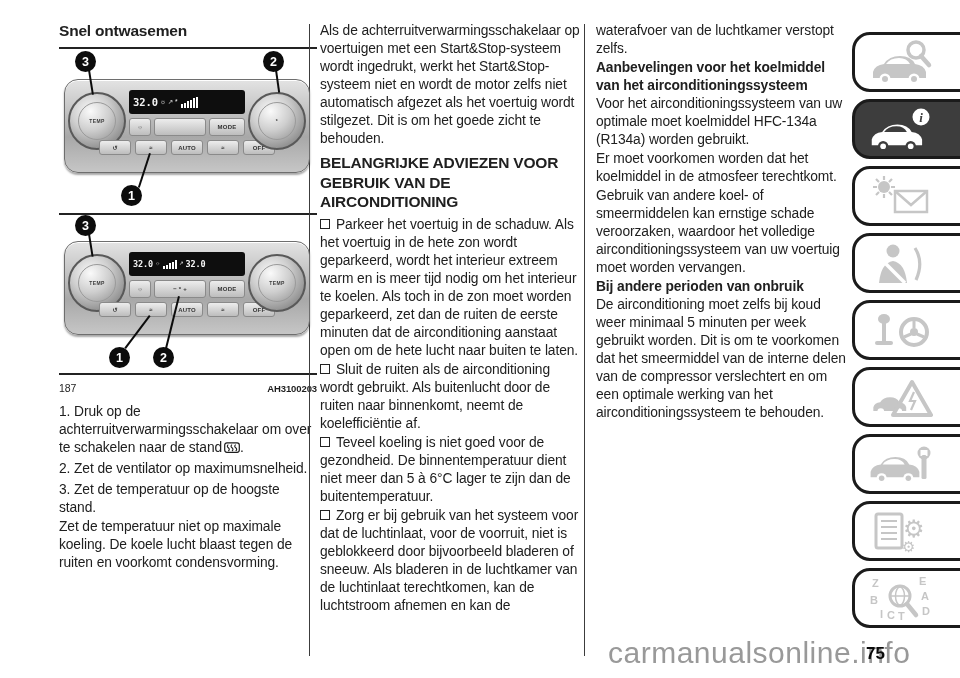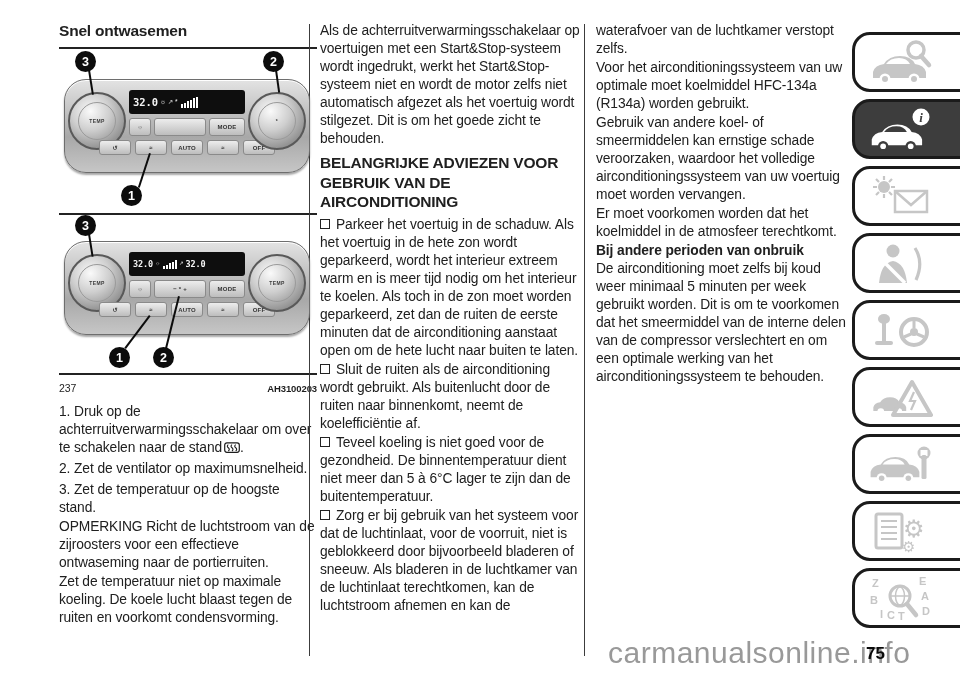--- a/index.html
+++ b/index.html
@@ -18,21 +18,21 @@
   .h-caps{font-size:15.5px;line-height:19.5px;font-weight:bold;letter-spacing:-.2px;margin:5px 0 4px}
   .h-sub{font-weight:bold;margin:0}
   .bullet-box{display:inline-block;width:8px;height:8px;border:1.6px solid #222;margin-right:6px;vertical-align:0px}
   
   .figblock{margin-top:2px}
   .fig{border-top:2px solid #232323;position:relative}
   .fig1{height:164px}.fig2{height:158px}
   .caption{border-top:2px solid #232323;display:flex;justify-content:space-between;
            padding-top:4px;font-size:10.5px;color:#1d1d1d}
   .caption .code{font-weight:bold;font-size:9.5px;padding-top:1px}
-  .panel{position:absolute;left:5px;width:244px;height:92px;border:1.5px solid #6e6e6e;border-radius:22px;
+  .panel{position:absolute;left:5px;width:244px;height:92px;border:1.5px solid #6e6e6e;border-radius:14px;
          background:linear-gradient(180deg,#e3e3e3,#a8a8a8 62%,#c6c6c6);z-index:1;
          box-shadow:inset 0 1px 0 #fff,0 2px 2px rgba(0,0,0,.35)}
   .fig1 .panel{top:30px}.fig2 .panel{top:26px}
   .knob{position:absolute;top:12px;width:54px;height:54px;border-radius:50%;border:2px solid #595959;
         background:radial-gradient(circle at 38% 32%,#fafafa 0%,#cfcfcf 38%,#8f8f8f 78%,#777 100%);
         display:flex;align-items:center;justify-content:center}
   .knob::before{content:"";position:absolute;inset:8px;border-radius:50%;border:1.5px solid #9a9a9a}
   .knob-left{left:3px}.knob-right{right:3px}
   .knob-label{font-size:5px;font-weight:bold;color:#3c3c3c;letter-spacing:.4px;z-index:1}
   .display{position:absolute;left:64px;top:10px;width:116px;height:24px;background:#0e0e0e;border-radius:3px;
@@ -148,49 +148,49 @@
           <div class="pbtn w32">≈</div>
           <div class="pbtn w32">OFF</div>
         </div>
         <div class="knob knob-right">
           <span class="knob-label">TEMP</span>
         </div>
       </div>
     </div>
 
     <div class="caption">
-      <span>237</span>
+      <span>187</span>
       <span class="code">AH3100203</span>
     </div>
   </div>
 
   <p class="para" style="margin-top:5px"><span>1. Druk op de achterruitverwarmingsschakelaar om over te schakelen naar de stand</span><svg class="inline-defrost" width="16" height="12" viewBox="0 0 16 12">
         <rect x="0.7" y="1.8" width="14.6" height="9.5" rx="2.2" fill="none" stroke="#1d1d1d" stroke-width="1.2"></rect>
         <path d="M4.3 10 c1.3 -1 1.3 -2.2 0 -3.2 c-1.3 -1 -1.3 -2.2 0 -3.2 M8 10 c1.3 -1 1.3 -2.2 0 -3.2 c-1.3 -1 -1.3 -2.2 0 -3.2 M11.7 10 c1.3 -1 1.3 -2.2 0 -3.2 c-1.3 -1 -1.3 -2.2 0 -3.2" fill="none" stroke="#1d1d1d" stroke-width="1.1"></path>
       </svg><span>.</span></p>
   <p class="para" style="margin-top:3px">2. Zet de ventilator op maximumsnelheid.</p>
   <p class="para" style="margin-top:3px">3. Zet de temperatuur op de hoogste stand.</p>
-  <p class="para">OPMERKING Richt de luchtstroom van de zijroosters voor een effectieve ontwaseming naar de portierruiten.</p>
   <p class="para">Zet de temperatuur niet op maximale koeling. De koele lucht blaast tegen de ruiten en voorkomt condensvorming.</p>
 </div>
 
 <div class="col col2">
   <p class="para">Als de achterruitverwarmingsschakelaar op voertuigen met een Start&amp;Stop-systeem wordt ingedrukt, werkt het Start&amp;Stop-systeem niet en wordt de motor zelfs niet automatisch afgezet als het voertuig wordt stilgezet. Dit is om het goede zicht te behouden.</p>
   <div class="h-caps">BELANGRIJKE ADVIEZEN VOOR GEBRUIK VAN DE AIRCONDITIONING</div>
   <p class="para"><span class="bullet-box"></span><span>Parkeer het voertuig in de schaduw. Als het voertuig in de hete zon wordt geparkeerd, wordt het interieur extreem warm en is meer tijd nodig om het interieur te koelen. Als toch in de zon moet worden geparkeerd, zet dan de ruiten de eerste minuten dat de airconditioning aanstaat open om de hete lucht naar buiten te laten.</span></p>
   <p class="para"><span class="bullet-box"></span><span>Sluit de ruiten als de airconditioning wordt gebruikt. Als buitenlucht door de ruiten naar binnenkomt, neemt de koelefficiëntie af.</span></p>
   <p class="para"><span class="bullet-box"></span><span>Teveel koeling is niet goed voor de gezondheid. De binnentemperatuur dient niet meer dan 5 à 6°C lager te zijn dan de buitentemperatuur.</span></p>
   <p class="para"><span class="bullet-box"></span><span>Zorg er bij gebruik van het systeem voor dat de luchtinlaat, voor de voorruit, niet is geblokkeerd door bijvoorbeeld bladeren of sneeuw. Als bladeren in de luchtkamer van de luchtinlaat terechtkomen, kan de luchtstroom afnemen en kan de</span></p>
 </div>
 
 <div class="col col3">
   <p class="para">waterafvoer van de luchtkamer verstopt zelfs.</p>
+  <p class="h-sub">Aanbevelingen voor het koelmiddel van het airconditioningssysteem</p>
   <p class="para">Voor het airconditioningssysteem van uw optimale moet koelmiddel HFC-134a (R134a) worden gebruikt.</p>
+  <p class="para">Er moet voorkomen worden dat het koelmiddel in de atmosfeer terechtkomt.</p>
   <p class="para">Gebruik van andere koel- of smeermiddelen kan ernstige schade veroorzaken, waardoor het volledige airconditioningssysteem van uw voertuig moet worden vervangen.</p>
-  <p class="para">Er moet voorkomen worden dat het koelmiddel in de atmosfeer terechtkomt.</p>
   <p class="h-sub">Bij andere perioden van onbruik</p>
   <p class="para">De airconditioning moet zelfs bij koud weer minimaal 5 minuten per week gebruikt worden. Dit is om te voorkomen dat het smeermiddel van de interne delen van de compressor verslechtert en om een optimale werking van het airconditioningssysteem te behouden.</p>
 </div>
 
 <div class="vrule r1"></div>
 <div class="vrule r2"></div>
 
 <div class="tab" style="top:32px">
   <svg width="64" height="44" viewBox="0 0 64 44">
     <g transform="translate(-1,4)">

